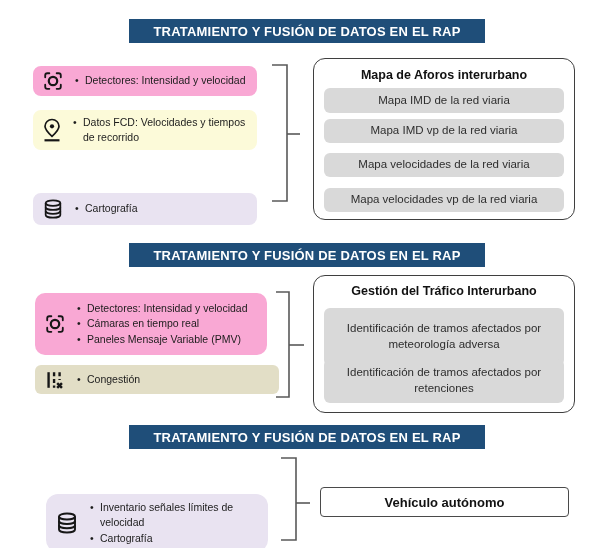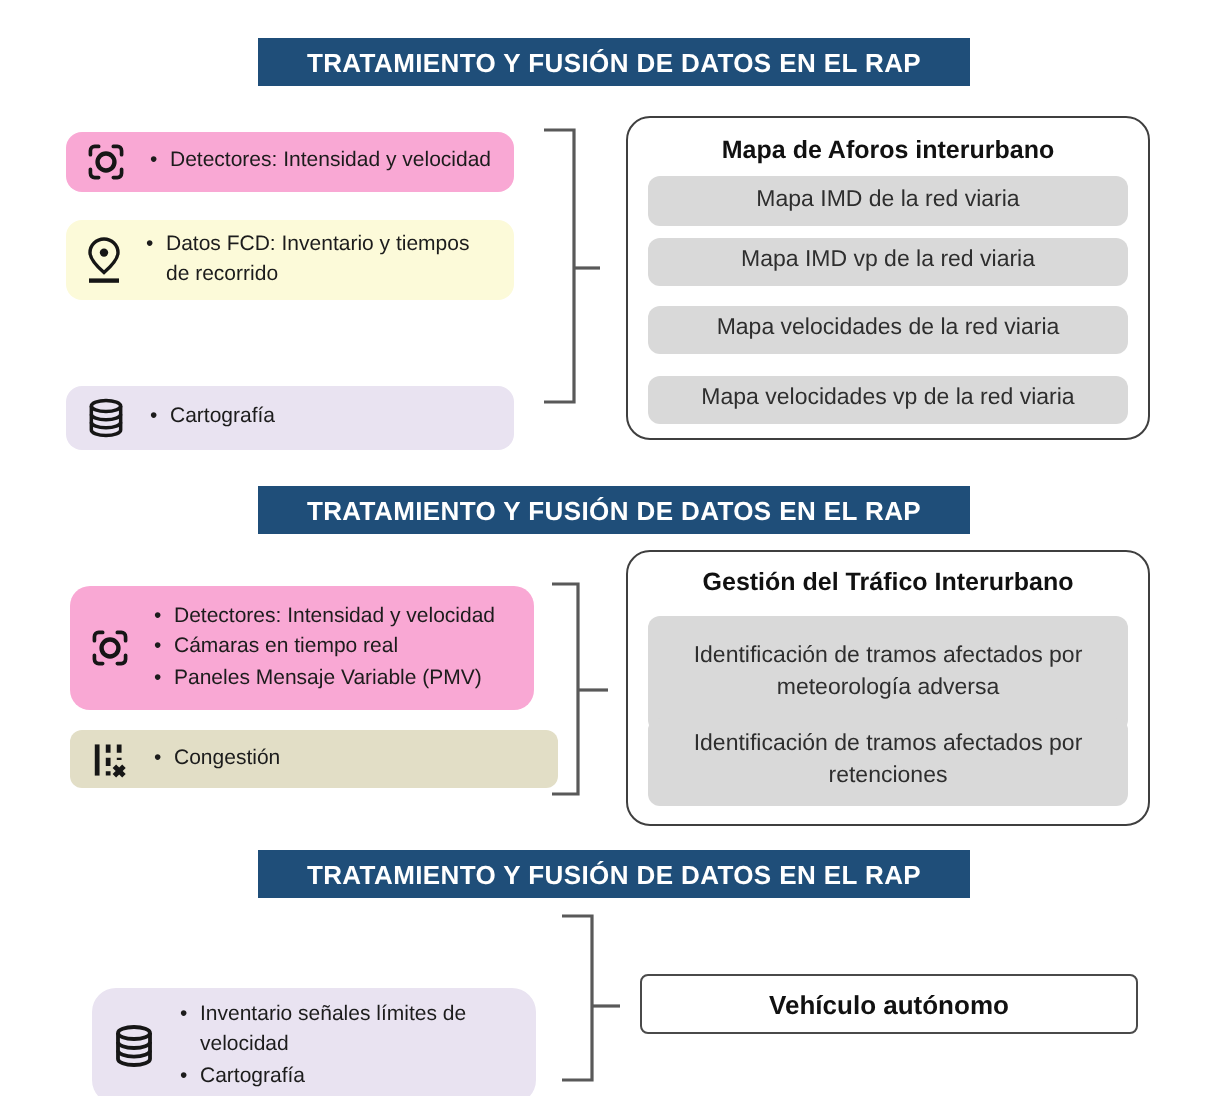--- a/index.html
+++ b/index.html
@@ -84,21 +84,21 @@
 
   <div class="inbox bg-yellow" style="left:33px;top:110px;width:224px;height:40px;">
     <span class="iconwrap">
       <svg class="icon" width="20" height="26" viewBox="0 0 20 26">
         <path d="M10,2.5 C6.1,2.5 3,5.6 3,9.3 C3,12.1 5.6,15.4 10,19.3 C14.4,15.4 17,12.1 17,9.3 C17,5.6 13.9,2.5 10,2.5 Z" fill="none" stroke="#161616" stroke-width="1.7"></path>
         <circle cx="10" cy="9.3" r="2.1" fill="#161616"></circle>
         <line x1="2.5" y1="23.3" x2="17.5" y2="23.3" stroke="#161616" stroke-width="2.2"></line>
       </svg>
     </span>
     <span class="bullets">
-      <span class="bullet">Datos FCD: Inventario y tiempos de recorrido</span>
+      <span class="bullet">Datos FCD: Velocidades y tiempos de recorrido</span>
     </span>
   </div>
 
   <div class="inbox bg-lavender" style="left:33px;top:168px;width:224px;height:32px;">
     <span class="iconwrap">
       <svg class="icon" width="22" height="22" viewBox="0 0 24 24">
         <g fill="none" stroke="#161616" stroke-width="1.9">
           <ellipse cx="12" cy="5.5" rx="8" ry="3"></ellipse>
           <path d="M4,5.5 v13 a8,3 0 0 0 16,0 v-13"></path>
           <path d="M4,10 a8,3 0 0 0 16,0"></path>

